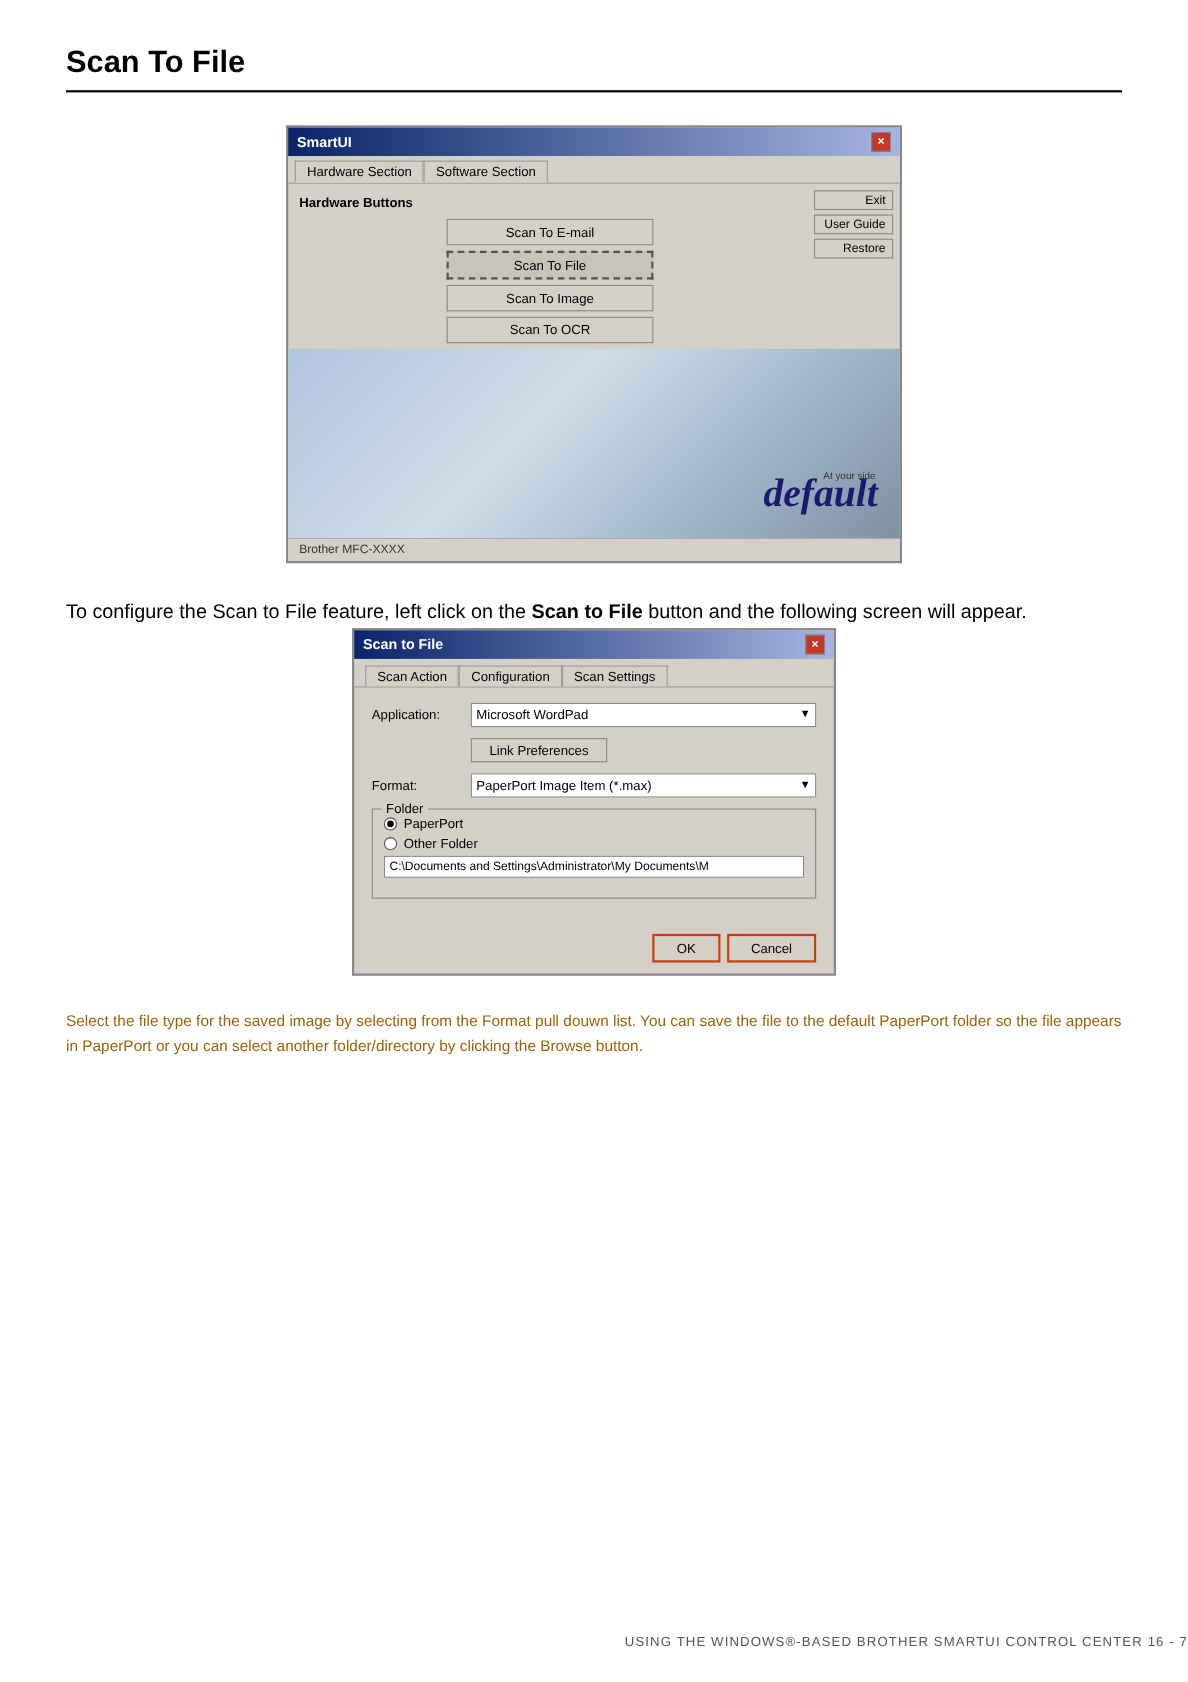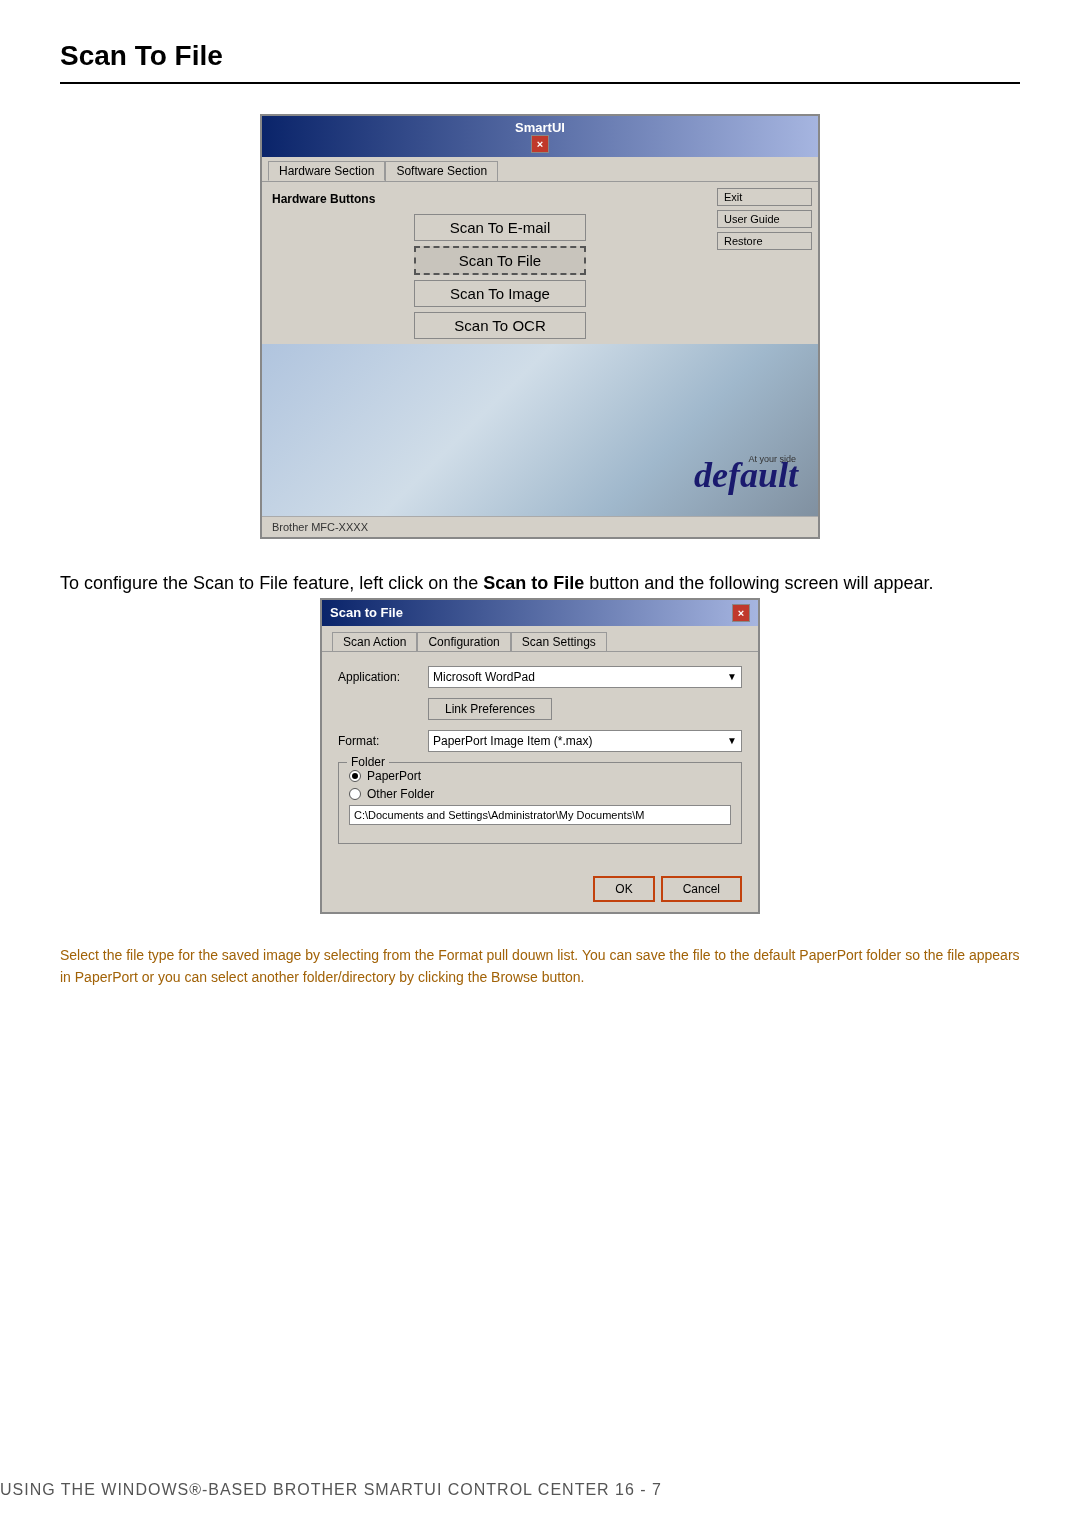--- a/index.html
+++ b/index.html
@@ -38,21 +38,20 @@
 
     .window-titlebar {
       background: linear-gradient(to right, #0a246a, #a6b5e0);
       color: #fff;
       padding: 4px 8px;
       display: flex;
       align-items: center;
       justify-content: space-between;
       font-size: 13px;
       font-weight: bold;
-      flex-direction: column;
     }
 
     .window-close-btn {
       background: #c0392b;
       border: 1px solid #888;
       width: 18px;
       height: 18px;
       display: flex;
       align-items: center;
       justify-content: center;
@@ -97,52 +96,52 @@
     }
 
     .hardware-buttons-label {
       font-size: 12px;
       font-weight: bold;
       margin-bottom: 8px;
     }
 
     .scan-button {
       display: block;
-      width: 172px;
+      width: 188px;
       margin: 5px auto;
       padding: 4px 10px;
       background: #d4d0c8;
       border: 1px solid #888;
       text-align: center;
-      font-size: 15px;
+      font-size: 12px;
       cursor: pointer;
       font-family: Arial, Helvetica, sans-serif;
     }
 
     .scan-button.selected {
       border: 2px dashed #555;
       background: #c8c4bc;
     }
 
     .window-right {
       width: 80px;
       padding: 6px;
       display: flex;
       flex-direction: column;
       gap: 4px;
       align-items: flex-end;
     }
 
     .side-button {
       display: block;
-      width: 95px;
+      width: 72px;
       padding: 2px 6px;
       background: #d4d0c8;
       border: 1px solid #888;
-      text-align: left;
+      text-align: right;
       font-size: 11px;
       cursor: pointer;
     }
 
     
     .image-area {
       height: 172px;
       background: linear-gradient(135deg, #b0c4de 0%, #d0dde8 40%, #a0b8cc 70%, #8090a0 100%);
       position: relative;
       overflow: hidden;
@@ -341,22 +340,22 @@
       color: #a16207;
       margin-bottom: 60px;
     }
 
     
     .page-footer {
       position: fixed;
       bottom: 30px;
       left: 0;
       right: 0;
-      text-align: left;
-      font-size: 16px;
+      text-align: right;
+      font-size: 12px;
       color: #555;
       letter-spacing: 1px;
     }
 
     
     .fieldset-like {
       border: 1px solid #888;
       padding: 6px 10px 10px 10px;
       margin-bottom: 10px;
       position: relative;

